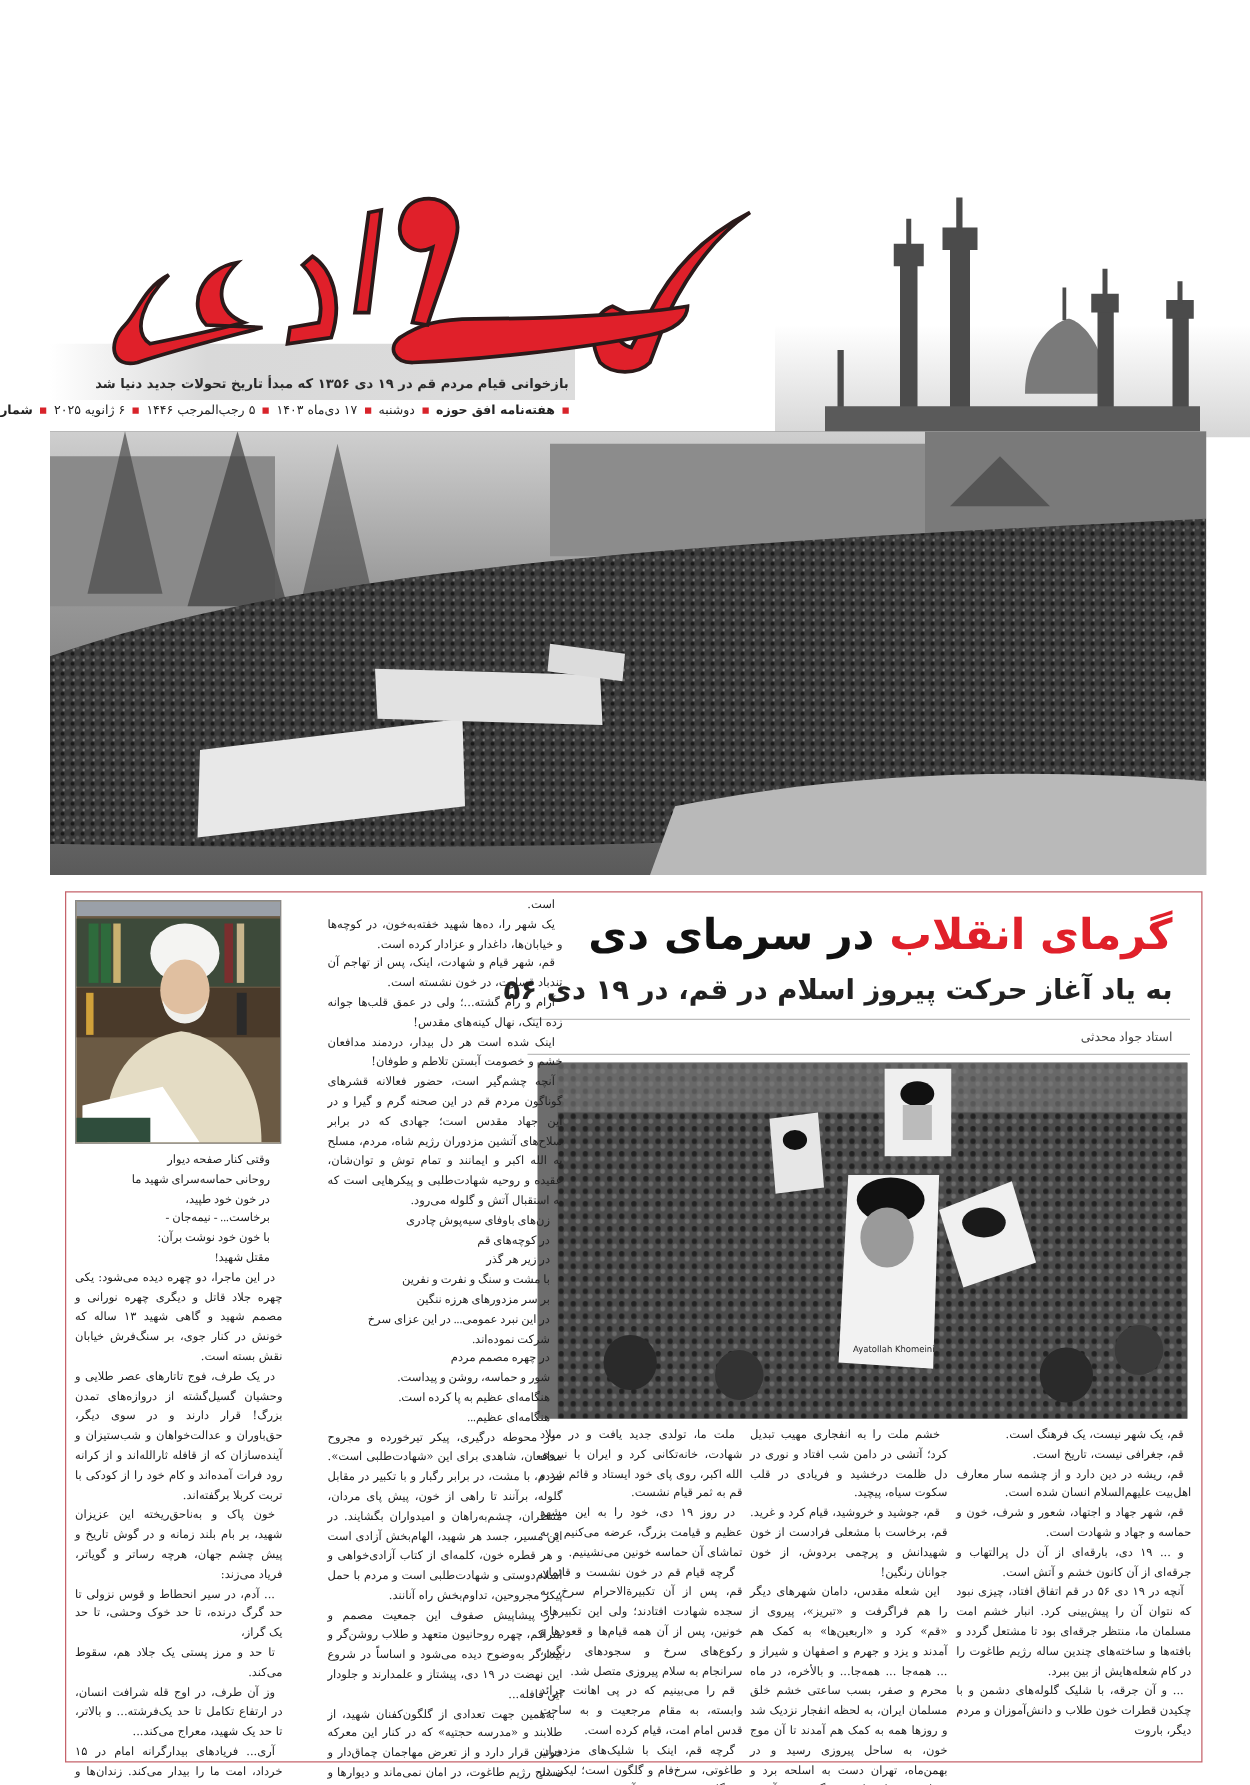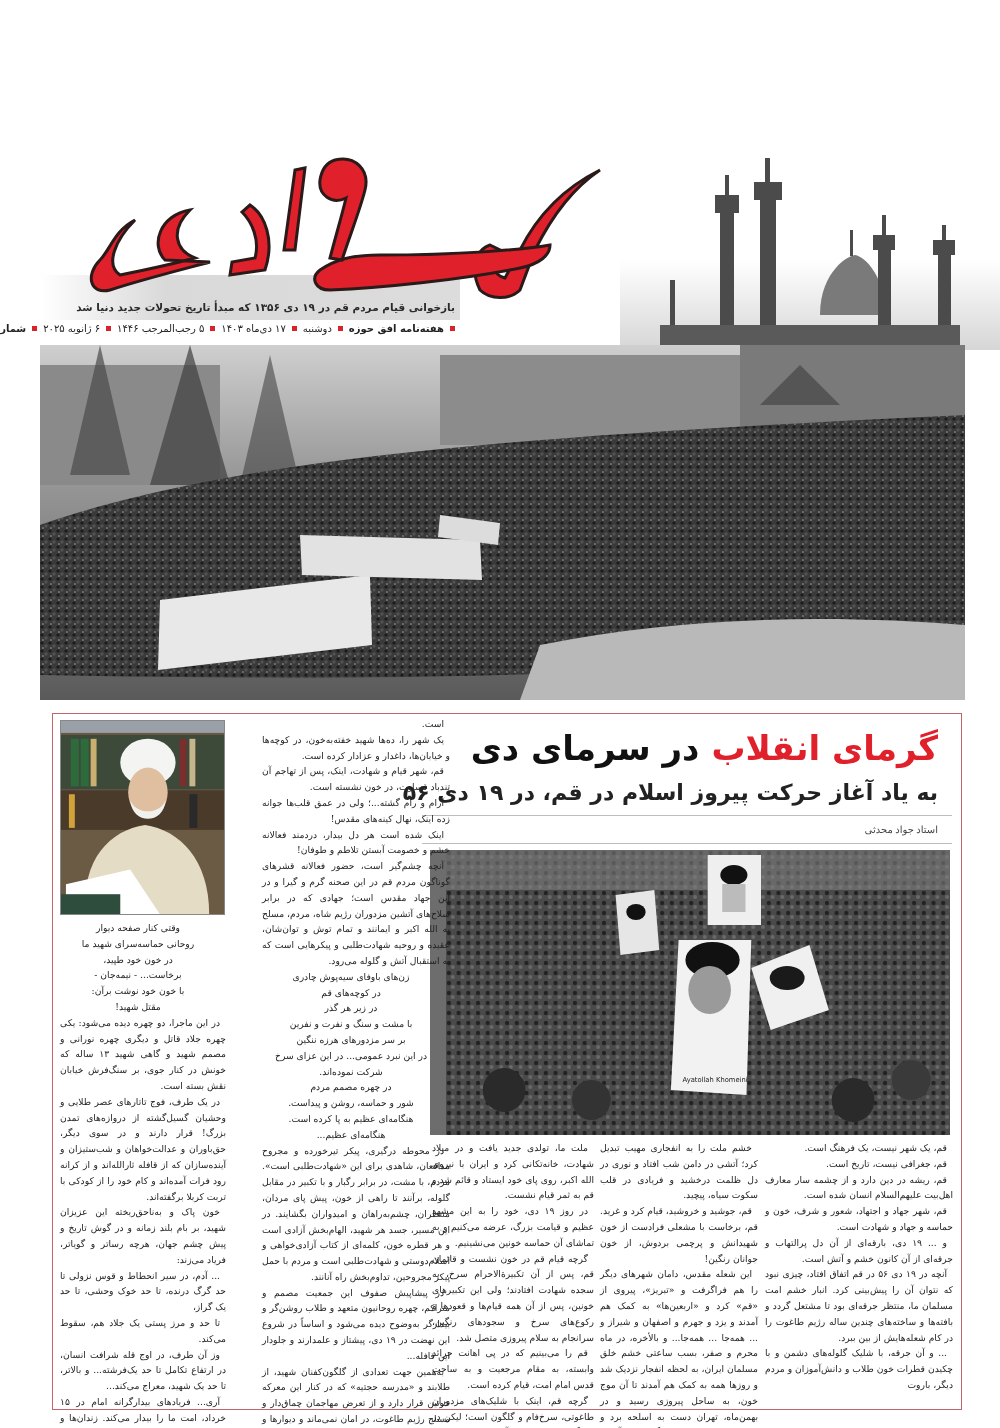--- a/index.html
+++ b/index.html
@@ -46,21 +46,21 @@
   .article-photo svg { width: 100%; height: 100%; display: block; }
 
   .author-photo { position: absolute; left: 60px; top: 720px; width: 165px; height: 195px;
     overflow: hidden; background: #c7b89a; border: 1px solid #888; }
   .author-photo svg { width: 100%; height: 100%; display: block; }
 
   
   .col { position: absolute; direction: rtl; text-align: justify; font-size: 9.2px; line-height: 15.8px;
     color: #222; font-family: "DejaVu Serif", serif; }
   .col p { text-indent: 6px; }
-  .col .verse { text-align: center; text-indent: 0; padding-right: 10px; }
+  .col .verse { text-align: right; text-indent: 0; padding-right: 10px; font-family: Liberation Serif, serif; }
   .col-mid { left: 220px; top: 716px; width: 188px; height: 690px; margin-left: 42px; }
   .col-left { left: 60px; top: 920px; width: 166px; height: 490px; }
   .col-b1 { left: 765px; top: 1140px; width: 188px; }
   .col-b2 { left: 600px; top: 1140px; width: 158px; }
   .col-b3 { left: 432px; top: 1140px; width: 162px; }
 </style>
 </head>
 <body>
 
 <div class="masthead">
@@ -237,21 +237,21 @@
     <circle cx="420" cy="250" r="22" fill="#2a2a2a"></circle>
     <circle cx="480" cy="230" r="20" fill="#3a3a3a"></circle>
   </svg>
 </div>
 
 <div class="col col-mid" id="col-mid">
     <p class="">است.</p>
     <p class="">یک شهر را، ده‌ها شهید خفته‌به‌خون، در کوچه‌ها و خیابان‌ها، داغدار و عزادار کرده است.</p>
     <p class="">قم، شهر قیام و شهادت، اینک، پس از تهاجم آن تندباد قساوت، در خون نشسته است.</p>
     <p class="">آرام و رام گشته...؛ ولی در عمق قلب‌ها جوانه زده اینک، نهال کینه‌های مقدس!</p>
-    <p class="">اینک شده است هر دل بیدار، دردمند فعالانه خشم و خصومت آبستن تلاطم و طوفان!</p>
+    <p class="">اینک شده است هر دل بیدار، دردمند مدافعان خشم و خصومت آبستن تلاطم و طوفان!</p>
     <p class="">آنچه چشم‌گیر است، حضور فعالانه قشرهای گوناگون مردم قم در این صحنه گرم و گیرا و در این جهاد مقدس است؛ جهادی که در برابر سلاح‌های آتشین مزدوران رژیم شاه، مردم، مسلح به الله اکبر و ایمانند و تمام توش و توان‌شان، عقیده و روحیه شهادت‌طلبی و پیکرهایی است که به استقبال آتش و گلوله می‌رود.</p>
     <p class="verse">زن‌های باوفای سیه‌پوش چادری</p>
     <p class="verse">در کوچه‌های قم</p>
     <p class="verse">در زیر هر گذر</p>
     <p class="verse">با مشت و سنگ و نفرت و نفرین</p>
     <p class="verse">بر سر مزدورهای هرزه ننگین</p>
     <p class="verse">در این نبرد عمومی... در این عزای سرخ</p>
     <p class="verse">شرکت نموده‌اند.</p>
     <p class="verse">در چهره مصمم مردم</p>
     <p class="verse">شور و حماسه، روشن و پیداست.</p>

